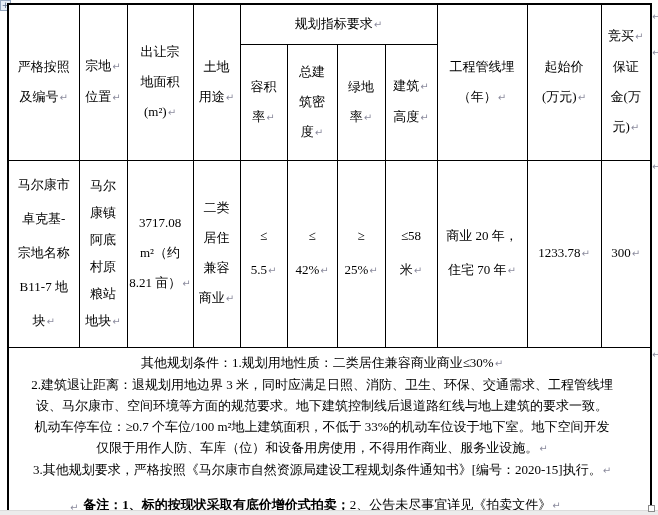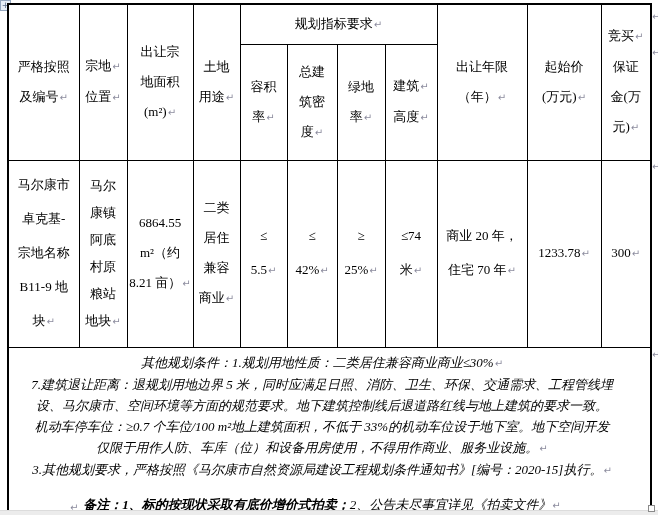--- a/index.html
+++ b/index.html
@@ -20,21 +20,21 @@
   tr.r-notes { height:158px; }
 
   .lines .ln { line-height:30px; white-space:nowrap; }
   td .lines .ln { line-height:30px; }
   .lines.tight .ln { line-height:27px; }
   .lines.wide .ln { line-height:34px; }
 
   .lb { font-family:"DejaVu Sans",sans-serif; color:#8c8c9e; font-size:10px;
         margin-left:1px; vertical-align:baseline; }
 
-  td.notes { text-align:left; vertical-align:top; padding:4px 22px 0 7px;font-style:italic; }
+  td.notes { text-align:left; vertical-align:top; padding:4px 22px 0 7px; }
   td.notes .ln { line-height:21px; white-space:nowrap; font-size:13px; }
   .remark { margin-top:13px; line-height:21px; white-space:nowrap; font-size:13px; }
   .remark .b { font-weight:bold; }
 
   .edge-mark { position:absolute; font-family:"DejaVu Sans",sans-serif;
                color:#8c8c9e; font-size:10px; line-height:10px; }
 
   .move-handle { position:absolute; left:0; top:0; width:11px; height:11px;
                  border:1px solid #93a5bd; background:#e7eef8; color:#5a6b85;
                  font-size:9px; line-height:9px; text-align:center;
@@ -92,21 +92,21 @@
               <div class="ln">用途<span class="lb">↵</span></div>
             </div>
           </th>
       <th colspan="4">
         <div class="lines">
               <div class="ln">规划指标要求<span class="lb">↵</span></div>
             </div>
           </th>
       <th rowspan="2">
         <div class="lines">
-              <div class="ln">出让年限</div>
+              <div class="ln">工程管线埋</div>
               <div class="ln">（年）<span class="lb">↵</span></div>
             </div>
           </th>
       <th rowspan="2">
         <div class="lines">
               <div class="ln">起始价</div>
               <div class="ln">(万元)<span class="lb">↵</span></div>
             </div>
           </th>
       <th rowspan="2">
@@ -144,37 +144,37 @@
               <div class="ln">高度<span class="lb">↵</span></div>
             </div>
           </th>
     </tr>
     <tr class="r-data">
       <td>
         <div class="lines wide">
               <div class="ln">马尔康市</div>
               <div class="ln">卓克基-</div>
               <div class="ln">宗地名称</div>
-              <div class="ln">B11-9 地</div>
+              <div class="ln">B11-7 地</div>
               <div class="ln">块<span class="lb">↵</span></div>
             </div>
           </td>
       <td>
         <div class="lines tight">
               <div class="ln">马尔</div>
               <div class="ln">康镇</div>
               <div class="ln">阿底</div>
               <div class="ln">村原</div>
               <div class="ln">粮站</div>
               <div class="ln">地块<span class="lb">↵</span></div>
             </div>
           </td>
       <td>
         <div class="lines">
-              <div class="ln">6864.55</div>
+              <div class="ln">3717.08</div>
               <div class="ln">m²（约</div>
               <div class="ln">8.21 亩）<span class="lb">↵</span></div>
             </div>
           </td>
       <td>
         <div class="lines">
               <div class="ln">二类</div>
               <div class="ln">居住</div>
               <div class="ln">兼容</div>
               <div class="ln">商业<span class="lb">↵</span></div>
@@ -193,21 +193,21 @@
             </div>
           </td>
       <td>
         <div class="lines wide">
               <div class="ln">≥</div>
               <div class="ln">25%<span class="lb">↵</span></div>
             </div>
           </td>
       <td>
         <div class="lines wide">
-              <div class="ln">≤74</div>
+              <div class="ln">≤58</div>
               <div class="ln">米<span class="lb">↵</span></div>
             </div>
           </td>
       <td>
         <div class="lines wide">
               <div class="ln">商业 20 年，</div>
               <div class="ln">住宅 70 年<span class="lb">↵</span></div>
             </div>
           </td>
       <td>
@@ -218,21 +218,21 @@
       <td>
         <div class="lines">
               <div class="ln">300<span class="lb">↵</span></div>
             </div>
           </td>
     </tr>
     <tr class="r-notes">
       <td colspan="11" class="notes">
         <div>
               <div class="ln">其他规划条件：1.规划用地性质：二类居住兼容商业商业≤30%<span class="lb">↵</span></div>
-              <div class="ln">7.建筑退让距离：退规划用地边界 5 米，同时应满足日照、消防、卫生、环保、交通需求、工程管线埋</div>
+              <div class="ln">2.建筑退让距离：退规划用地边界 3 米，同时应满足日照、消防、卫生、环保、交通需求、工程管线埋</div>
               <div class="ln">设、马尔康市、空间环境等方面的规范要求。地下建筑控制线后退道路红线与地上建筑的要求一致。</div>
               <div class="ln">机动车停车位：≥0.7 个车位/100 m²地上建筑面积，不低于 33%的机动车位设于地下室。地下空间开发</div>
               <div class="ln">仅限于用作人防、车库（位）和设备用房使用，不得用作商业、服务业设施。<span class="lb">↵</span></div>
               <div class="ln">3.其他规划要求，严格按照《马尔康市自然资源局建设工程规划条件通知书》[编号：2020-15]执行。<span class="lb">↵</span></div>
             </div>
         <div class="remark">
           <span class="b">备注：1、标的按现状采取有底价增价式拍卖；</span><span>2、公告未尽事宜详见《拍卖文件》</span><span class="lb">↵</span>
         </div>
       </td>
     </tr>

